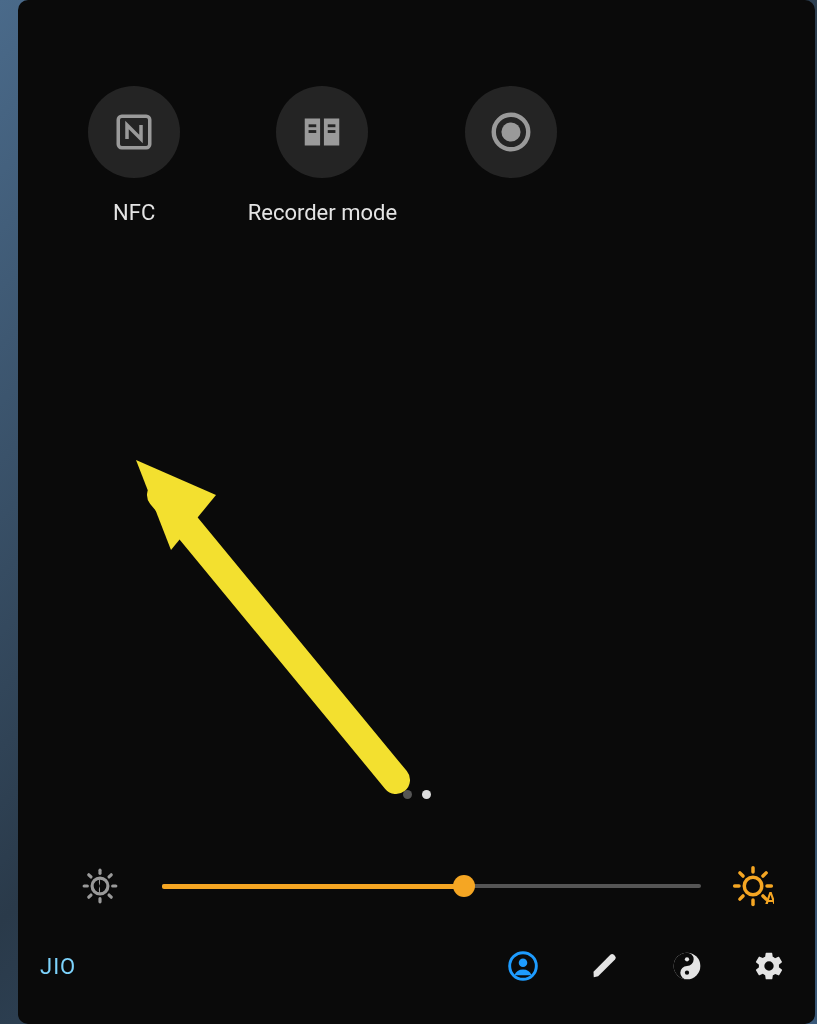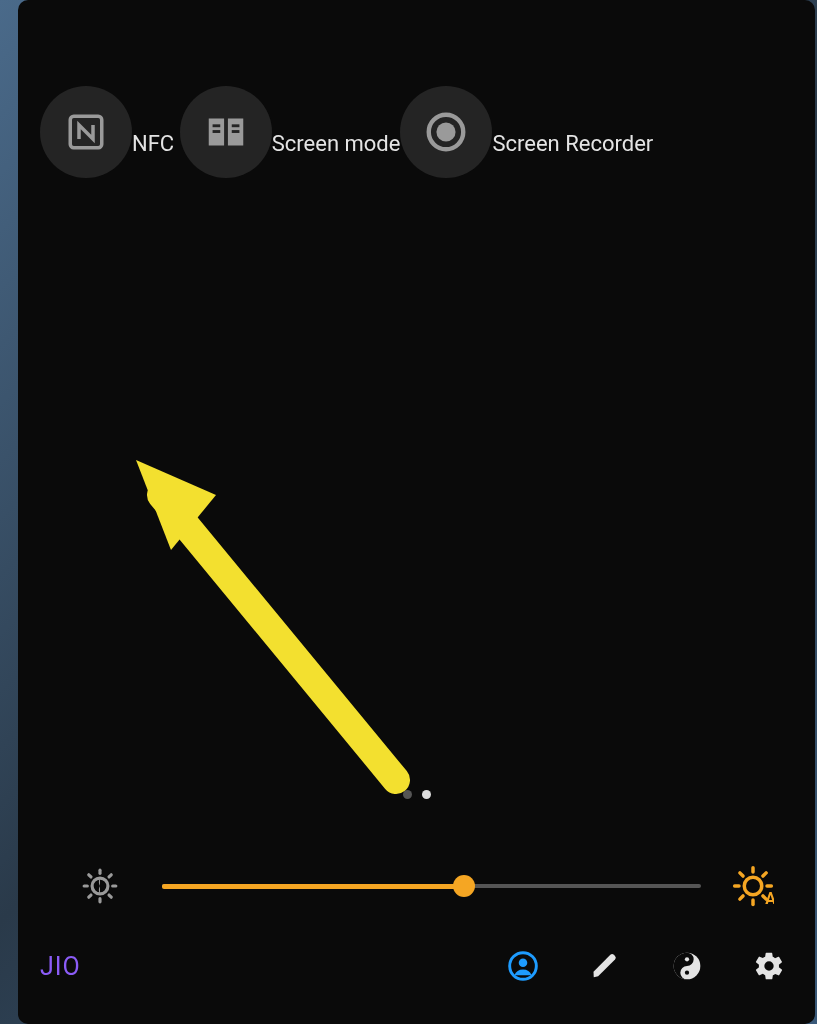--- a/index.html
+++ b/index.html
@@ -12,21 +12,21 @@
     position:absolute; top:0; left:18px; right:2px; bottom:0;
     background:#0a0a0a;
     border-radius:10px;
   }
   .tiles {
     position:absolute; top:86px; left:22px; right:22px;
     display:grid; grid-template-columns:repeat(4,1fr);
     column-gap:0; row-gap:80px;
   }
   .tile {
-    display:flex; flex-direction:row; align-items:center;
+    display:flex; flex-direction:column; align-items:center;
     cursor:pointer;
   }
   .tile-btn {
     width:92px; height:92px; border-radius:50%;
     background:#242424;
     display:flex; align-items:center; justify-content:center;
   }
   .tile-label {
     margin-top:22px;
     color:#e4e4e4; font-size:22px; text-align:center; white-space:nowrap;
@@ -43,21 +43,21 @@
   }
   .br-icon { width:44px; height:44px; display:flex; align-items:center; justify-content:center; }
   .slider-wrap { flex:1; margin:0 30px 0 40px; position:relative; height:6px; display:flex; align-items:center; }
   .slider-track { position:absolute; left:0; right:0; height:4px; background:#555; border-radius:2px; }
   .slider-fill  { position:absolute; left:0; height:5px; background:#f5a623; border-radius:2px; }
   .slider-thumb { position:absolute; width:22px; height:22px; border-radius:50%; background:#f5a623; top:50%; transform:translate(-50%,-50%); }
   .bottom {
     position:absolute; left:22px; right:22px; bottom:30px; height:56px;
     display:flex; align-items:center;
   }
-  .carrier { color:#8b5cf6; font-size:25px; letter-spacing:1px; }
+  .carrier { color:#7dd3fc; font-size:22px; letter-spacing:1px; }
   .bottom-spacer { flex:1; }
   .bottom-icons { display:flex; align-items:center; gap:46px; margin-right:6px; }
   .bottom-icon { width:36px; height:36px; display:flex; align-items:center; justify-content:center; cursor:pointer; }
   .arrow {
     position:absolute; left:98px; top:450px; width:300px; height:350px;
     pointer-events:none;
   }
 </style>
 </head>
 <body>
@@ -81,33 +81,32 @@
     <div class="tile">
       <div class="tile-btn">
         <svg width="46" height="46" viewBox="0 0 24 24" fill="#9a9a9a">
           <path d="M3 5 h8 v14 h-8z M13 5 h8 v14 h-8z" fill="#9a9a9a"></path>
           <rect x="5" y="8" width="4" height="1.5" fill="#242424"></rect>
           <rect x="5" y="11" width="4" height="1.5" fill="#242424"></rect>
           <rect x="15" y="8" width="4" height="1.5" fill="#242424"></rect>
           <rect x="15" y="11" width="4" height="1.5" fill="#242424"></rect>
         </svg>
       </div>
-      <div class="tile-label">Screen mode</div>
+      <div class="tile-label">Recorder mode</div>
     </div>
 
 
 
     <div class="tile">
       <div class="tile-btn">
         <svg width="46" height="46" viewBox="0 0 24 24" fill="none" stroke="#9a9a9a" stroke-width="2.3">
           <circle cx="12" cy="12" r="9"></circle>
           <circle cx="12" cy="12" r="5" fill="#9a9a9a" stroke="none"></circle>
         </svg>
       </div>
-      <div class="tile-label">Screen Recorder</div>
     </div>
 
 
   </div>
 
   <div class="dots">
     <div class="dot"></div>
     <div class="dot active"></div>
   </div>
 

